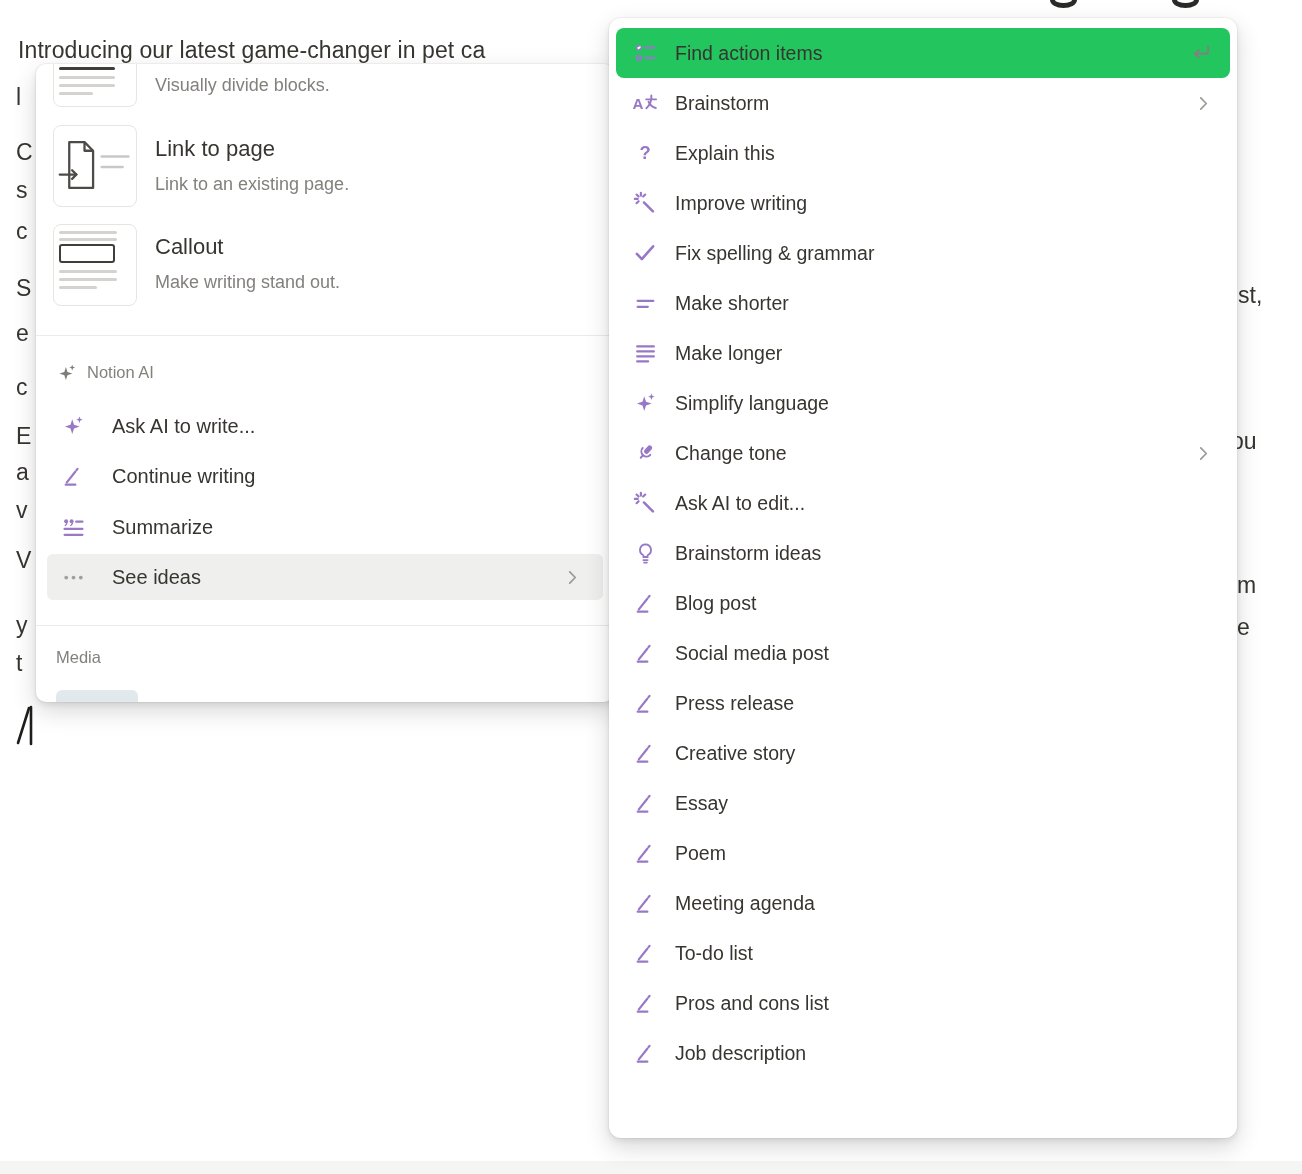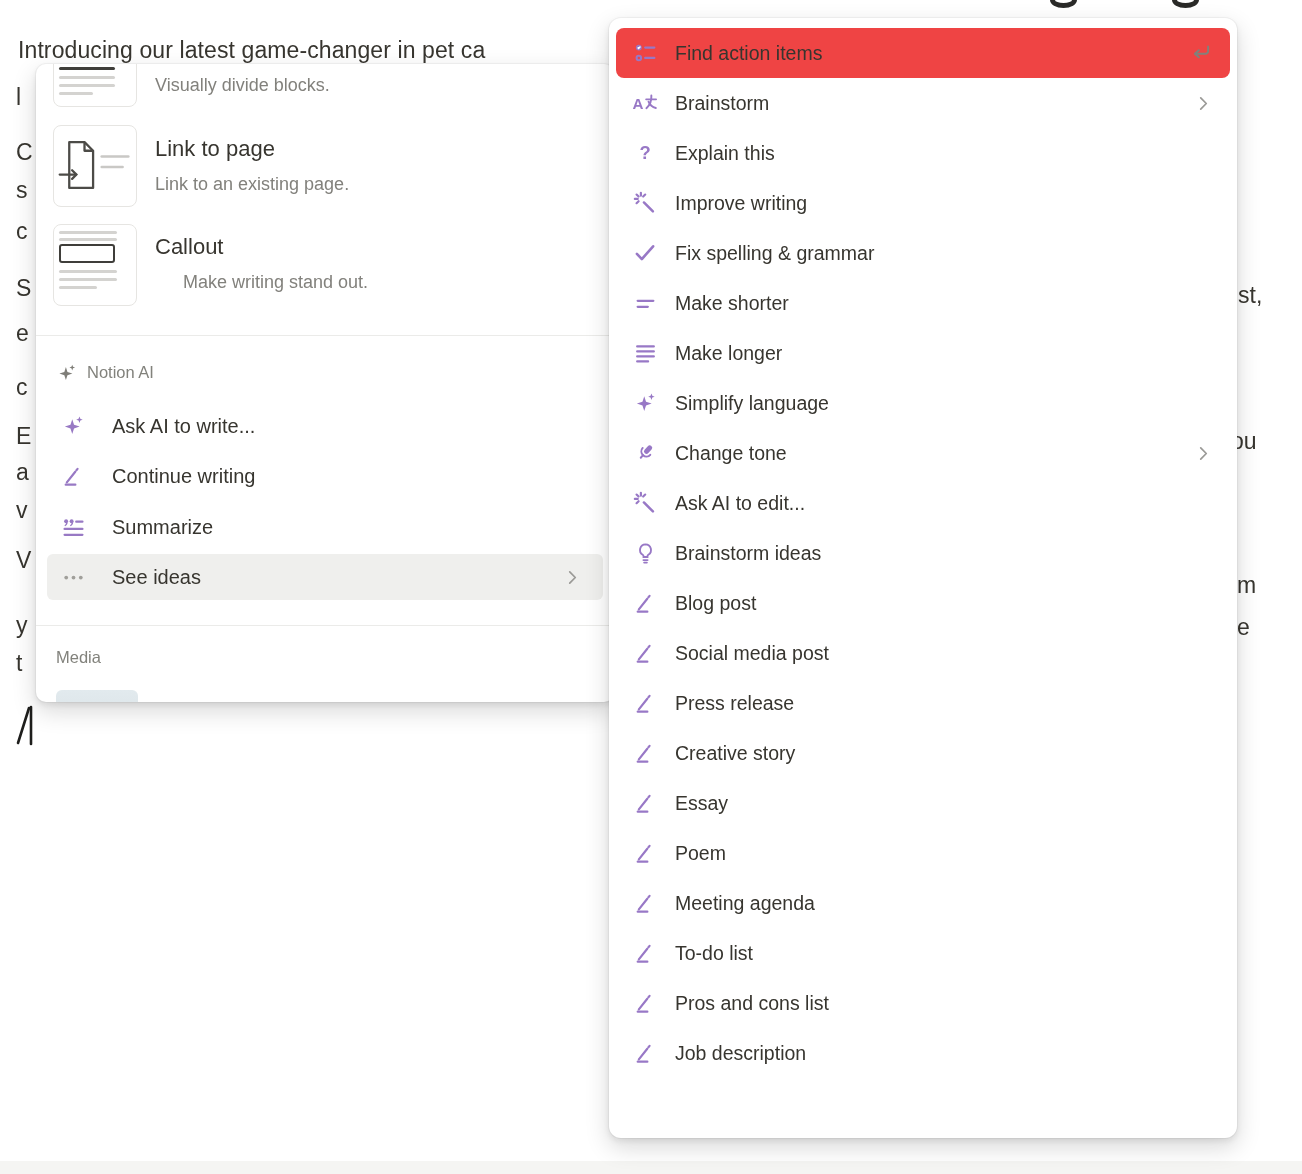--- a/index.html
+++ b/index.html
@@ -27,21 +27,21 @@
     border-radius:8px; background:#fff; overflow:hidden; }
   .b0 .icon-box { top:-39px; } .b1 .icon-box { top:61px; } .b2 .icon-box { top:160px; }
   .ln { position:absolute; left:5px; height:3px; border-radius:2px; background:#d4d3d0; }
   .ln.dk { background:#3f3e3a; }
   .co-rect { position:absolute; left:5px; top:19px; width:56px; height:19px;
     border:2.5px solid #3f3e3a; border-radius:3px; }
   .bi-title { position:absolute; left:119px; font-size:22px; line-height:26px; color:#37352f; }
   .bi-desc  { position:absolute; left:119px; font-size:18px; line-height:24px; color:#82817c; }
   .b0 .bi-desc { top:9px; }
   .b1 .bi-title { top:72px; }  .b1 .bi-desc { top:108px; }
-  .b2 .bi-title { top:170px; } .b2 .bi-desc { top:206px;margin-left:28px; }
+  .b2 .bi-title { top:170px; } .b2 .bi-desc { top:206px; }
   .l-divider { position:absolute; left:0; width:100%; height:1px; background:#ebebe9; }
   .l-header { position:absolute; display:flex; align-items:center; gap:9px; height:24px;
     font-size:16.5px; font-weight:500; color:#82827c; }
   .l-header .hdr-icon { width:22px; height:22px; color:#7f7e78; display:flex; }
   .ai-row { position:absolute; left:0; width:100%; height:50px; display:flex;
     align-items:center; padding-left:24px; z-index:2;gap:12px; }
   .ai-icon { width:26px; height:26px; flex:0 0 26px; margin-right:14px; color:#9879c4; display:flex;
     align-items:center; justify-content:center; }
   .ai-icon.gray { color:#a09f9a; }
   .ai-label { font-size:20px; color:#37352f; }
@@ -53,21 +53,21 @@
       radial-gradient(ellipse 46px 40px at 72% 115%, #c89b41 0 60%, rgba(200,155,65,0) 61%),
       radial-gradient(ellipse 30px 22px at 95% 45%, #b8963f 0 55%, rgba(184,150,63,0) 56%),
       linear-gradient(180deg,#e2eaee 0%, #d6dfe2 100%); }
 
   
   .menu-right { position:absolute; left:609px; top:18px; width:628px; height:1120px;
     background:#fff; border-radius:12px; padding:10px 0; z-index:10;
     box-shadow:0 0 0 1px rgba(15,15,15,.04), 0 3px 6px rgba(15,15,15,.08), 0 9px 24px rgba(15,15,15,.16); }
   .r-row { height:50px; margin:0 7px; padding:0 17px 0 15px; display:flex; align-items:center;
     border-radius:8px; }
-  .r-row.hl { background:#ef4444; }
+  .r-row.hl { background:#22c55e; }
   .r-icon { width:28px; height:28px; flex:0 0 28px; display:flex; align-items:center;
     justify-content:center; color:#9878c6; }
   .r-label { margin-left:16px; font-size:19.5px; color:#37352f; white-space:nowrap; }
   .r-trail { margin-left:auto; display:flex; align-items:center; }
   .r-trail.enter { color:#82817b; }
   .r-trail.chev { color:#9b9a97; }
   svg { display:block; }
 </style>
 </head>
 <body>

